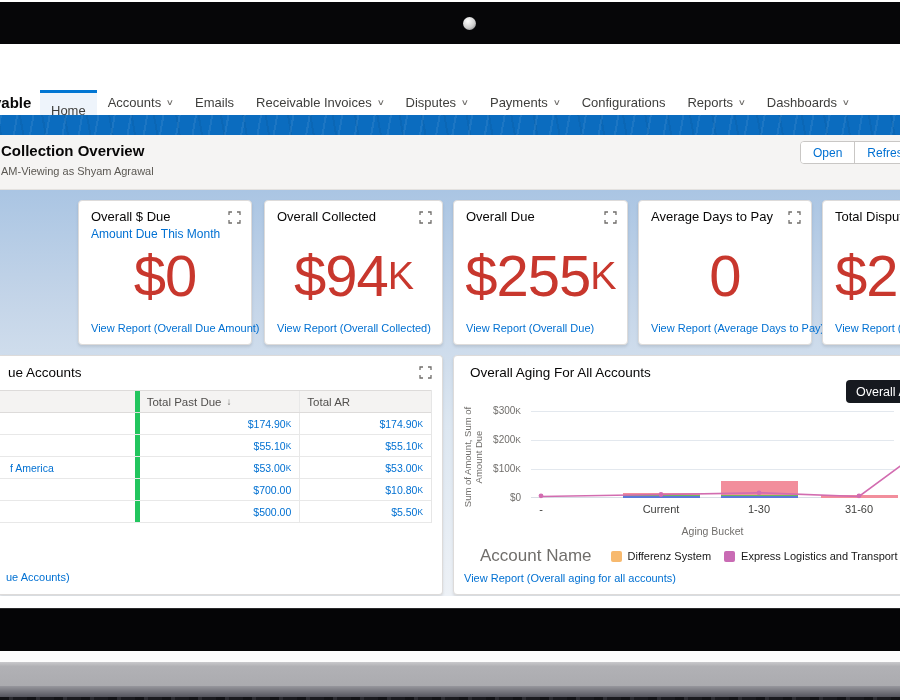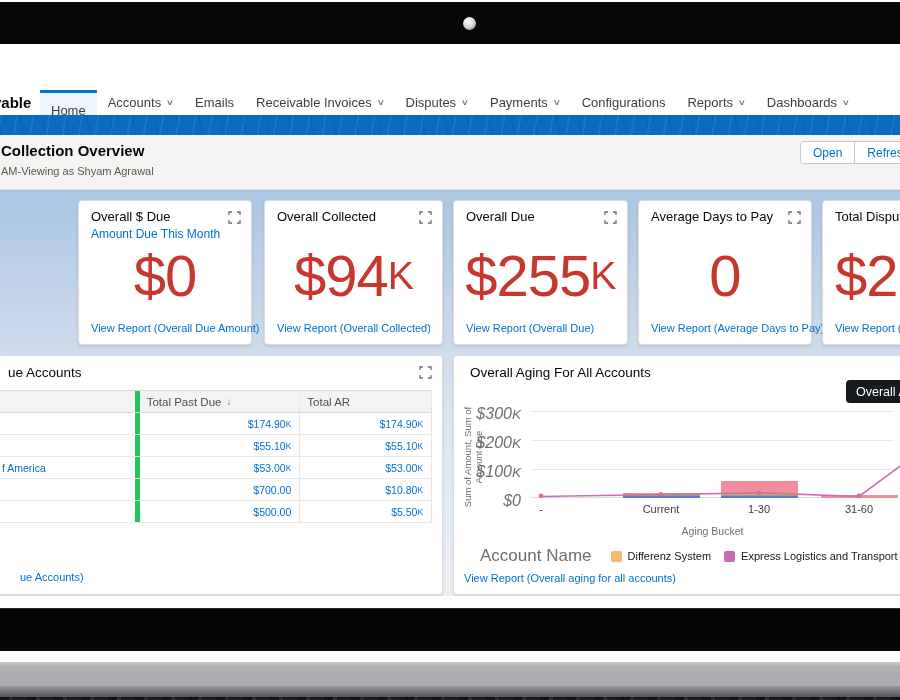--- a/index.html
+++ b/index.html
@@ -73,37 +73,37 @@
   .expand{position:absolute;right:10px;top:10px;width:13px;height:13px;}
   .expand svg{display:block;}
 
   
   .tbl-card{left:0;top:355px;width:443px;height:240px;border-left:none;border-top-left-radius:0;border-bottom-left-radius:0;}
   .tbl-title{position:absolute;left:8px;top:9px;font-size:13.5px;color:#080707;}
   .ptable{position:absolute;left:0;top:34px;width:432px;border-right:1px solid #e6e6e6;}
   .ptable .thead{display:flex;height:23px;background:#f4f3f2;border-top:1px solid #dddbda;border-bottom:1px solid #dddbda;
                  font-size:11.5px;color:#514f4d;align-items:center;}
   .ptable .trow{display:flex;height:22px;border-bottom:1px solid #e8e8e8;background:#fff;align-items:center;font-size:10.5px;}
-  .c-name{width:135px;padding-left:2px;overflow:hidden;white-space:nowrap;}
+  .c-name{width:135px;padding-left:10px;overflow:hidden;white-space:nowrap;}
   .c-due{width:165px;border-left:5px solid #22c55e;height:100%;display:flex;align-items:center;}
   .c-ar{width:132px;border-left:1px solid #e8e8e8;height:100%;display:flex;align-items:center;}
   .thead .c-due,.thead .c-ar{padding-left:7px;}
   .trow .c-due,.trow .c-ar{justify-content:flex-end;padding-right:8px;color:#0070d2;}
   .trow .c-name{color:#0070d2;}
   .cellv .small-k{font-size:0.8em;}
   .sort-arrow{font-size:10px;color:#706e6b;margin-left:5px;}
-  .tbl-foot{position:absolute;left:20px;top:215px;font-size:11px;color:#0070d2;}
+  .tbl-foot{position:absolute;left:6px;top:215px;font-size:11px;color:#0070d2;}
 
   
   .chart-card{left:453px;top:355px;width:470px;height:240px;}
   .chart-title{position:absolute;left:16px;top:9px;font-size:13.5px;color:#080707;}
   .tooltip{position:absolute;left:392px;top:24px;height:23px;background:#16191f;border-radius:4px;
            color:#fff;font-size:12.5px;display:flex;align-items:center;padding:0 10px;white-space:nowrap;}
   .yticks{position:absolute;left:0;top:50px;width:71px;height:92px;}
-  .ytick{position:absolute;right:4px;font-size:16px;color:#706e6b;white-space:nowrap;font-style:italic;}
+  .ytick{position:absolute;right:4px;font-size:10px;color:#706e6b;white-space:nowrap;}
   .ytick .small-k{font-size:0.85em;}
   .ylabel{position:absolute;left:-40px;top:89px;width:120px;height:24px;transform:rotate(-90deg);
           text-align:center;font-size:9.5px;line-height:11px;color:#706e6b;}
   .plot{position:absolute;left:77px;top:50px;width:363px;height:92px;}
   .gridline{position:absolute;left:0;width:100%;height:1px;background:#e3e8ee;}
   .gridline.zero{background:#d8dde4;}
   .bar{position:absolute;}
   .plot svg{position:absolute;left:0;top:0;overflow:visible;}
   .xticks{position:absolute;left:77px;top:147px;width:363px;height:14px;}
   .xtick{position:absolute;transform:translateX(-50%);font-size:11px;color:#3e3e3c;white-space:nowrap;}

